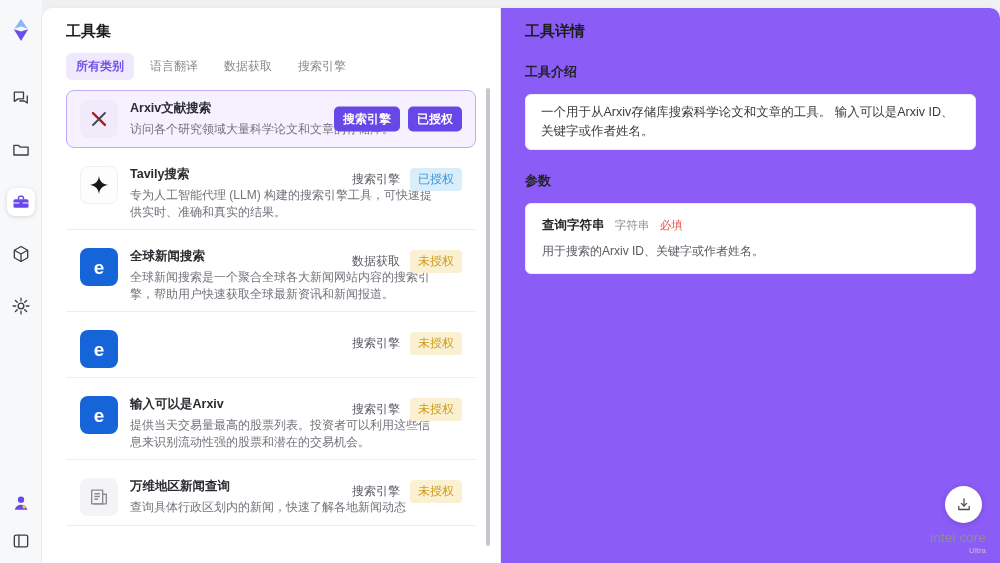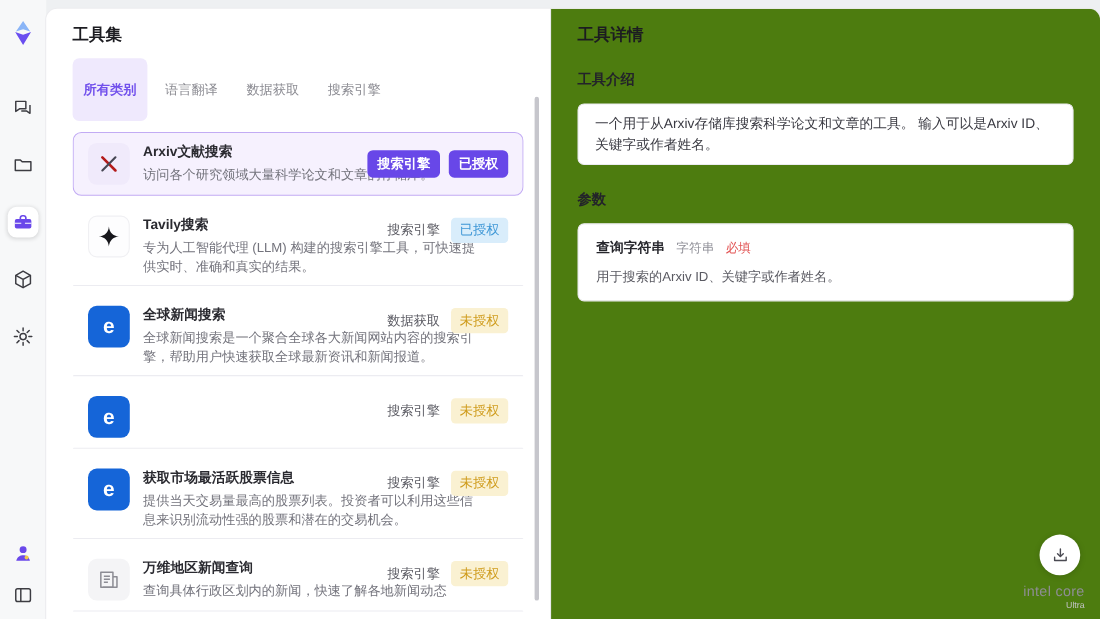--- a/index.html
+++ b/index.html
@@ -23,21 +23,21 @@
   .rail-bottom .rail-icon svg { width:20px; height:20px; }
 
   
   .main-card { position:absolute; left:42px; top:8px; right:0; bottom:0;
     background:#ffffff; border-radius:10px 10px 0 0; box-shadow:0 0 0 1px #ececef; overflow:hidden; }
 
   
   .left-panel { position:absolute; left:0; top:0; width:458px; height:100%; padding:14px 24px 0; }
   .panel-title { font-size:15px; font-weight:bold; color:#1c1c21; }
   .tabs { display:flex; gap:6px; margin-top:12px; }
-  .tab { padding:20px 10px; border-radius:6px; font-size:12px; color:#8b8b92; }
+  .tab { padding:5px 10px; border-radius:6px; font-size:12px; color:#8b8b92; }
   .tab.active { background:#efe9fd; color:#7150ec; font-weight:bold; }
   .tool-list { margin-top:10px; height:536px; overflow:hidden; }
 
   .tool-card { position:relative; display:flex; background:#fff;
     padding:9px 13px; margin-bottom:8px; border:1px solid transparent;
     border-bottom:1px solid #ececf1; }
   .tool-card.selected { background:#f6f1fe; border:1px solid #c2abf4; border-radius:8px; }
   .tool-icon { width:38px; height:38px; border-radius:8px; flex:none; margin-right:12px;
     display:flex; align-items:center; justify-content:center; }
   .tool-icon svg { width:22px; height:22px; }
@@ -53,21 +53,21 @@
   .tool-cat { color:#5c5c64; }
   .tool-status { padding:3px 8px; border-radius:4px; }
   .tool-status.authorized { background:#d9edfb; color:#3e97d6; }
   .tool-status.unauthorized { background:#faf1d2; color:#cf9c1d; }
   .selected .tool-meta { top:50%; transform:translateY(-50%); gap:8px; }
   .selected .tool-cat, .selected .tool-status { background:#6847e8; color:#fff; padding:4px 9px; border-radius:5px; font-weight:bold; }
   .scrollbar-thumb { position:absolute; right:10px; top:80px; width:4px; height:458px; background:#c6c6cc; border-radius:2px; }
 
   
   .right-panel { position:absolute; left:458px; top:0; right:0; height:100%;
-    background:#4d7c0f; border-left:1px solid #eaeaee; padding:14px 24px; }
+    background:#8b5cf6; border-left:1px solid #eaeaee; padding:14px 24px; }
   .detail-title { font-size:15px; font-weight:bold; color:#1c1c21; }
   .section-heading { font-size:13px; font-weight:bold; color:#23232a; margin-top:22px; }
   .intro-card { margin-top:13px; background:#fff; border:1px solid #ebebf0; border-radius:6px;
     padding:8px 15px; font-size:12.5px; color:#3a3a42; line-height:1.5; }
   .param-card { margin-top:13px; background:#fff; border:1px solid #ebebf0; border-radius:6px; padding:13px 16px; }
   .param-name { font-size:12.5px; font-weight:bold; color:#26262c; }
   .param-type { font-size:11.5px; color:#8e8e96; margin-left:7px; }
   .param-req { font-size:11.5px; color:#e25555; margin-left:7px; }
   .param-desc { margin-top:9px; font-size:12px; color:#5a5a62; }
 
@@ -199,21 +199,21 @@
     <div class="tool-meta">
       <span class="tool-cat">搜索引擎</span>
       <span class="tool-status unauthorized">未授权</span>
     </div>
   </div>
         <div class="tool-card">
     <div class="tool-icon icon-stock-app-icon">
             <span class="blue-glyph">e</span>
           </div>
     <div class="tool-body">
-      <div class="tool-name">获取市场最活跃股票信息</div>
+      <div class="tool-name">输入可以是Arxiv</div>
       <div class="tool-desc">提供当天交易量最高的股票列表。投资者可以利用这些信息来识别流动性强的股票和潜在的交易机会。</div>
     </div>
     <div class="tool-meta">
       <span class="tool-cat">搜索引擎</span>
       <span class="tool-status unauthorized">未授权</span>
     </div>
   </div>
         <div class="tool-card">
     <div class="tool-icon icon-newspaper-icon">
             <svg viewBox="0 0 24 24" fill="none" stroke="#8c8c94" stroke-width="1.5" stroke-linejoin="round">

